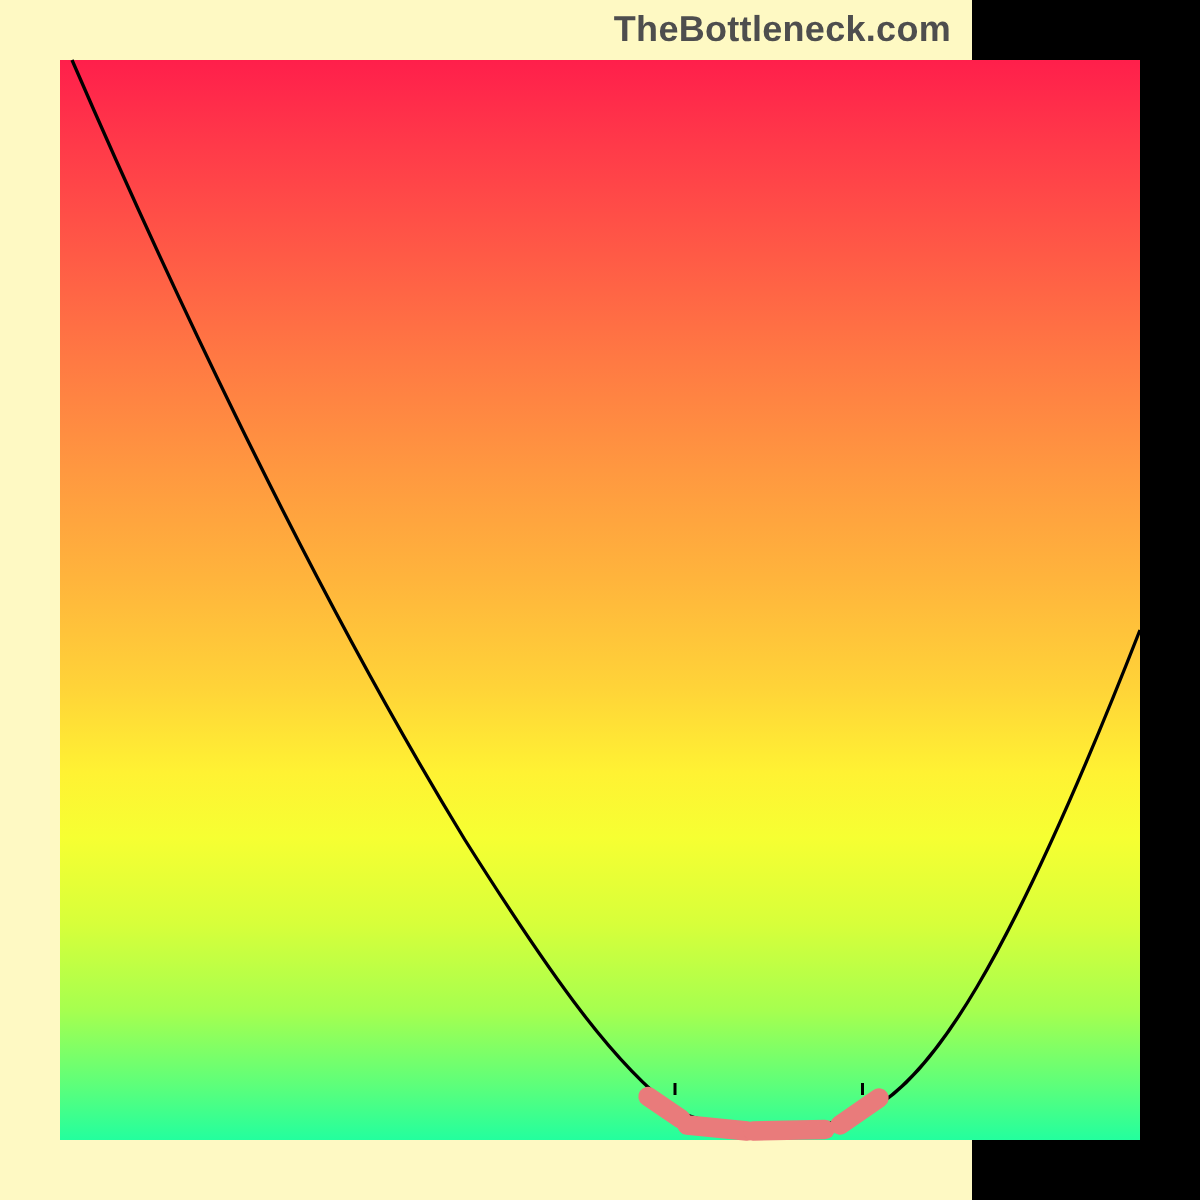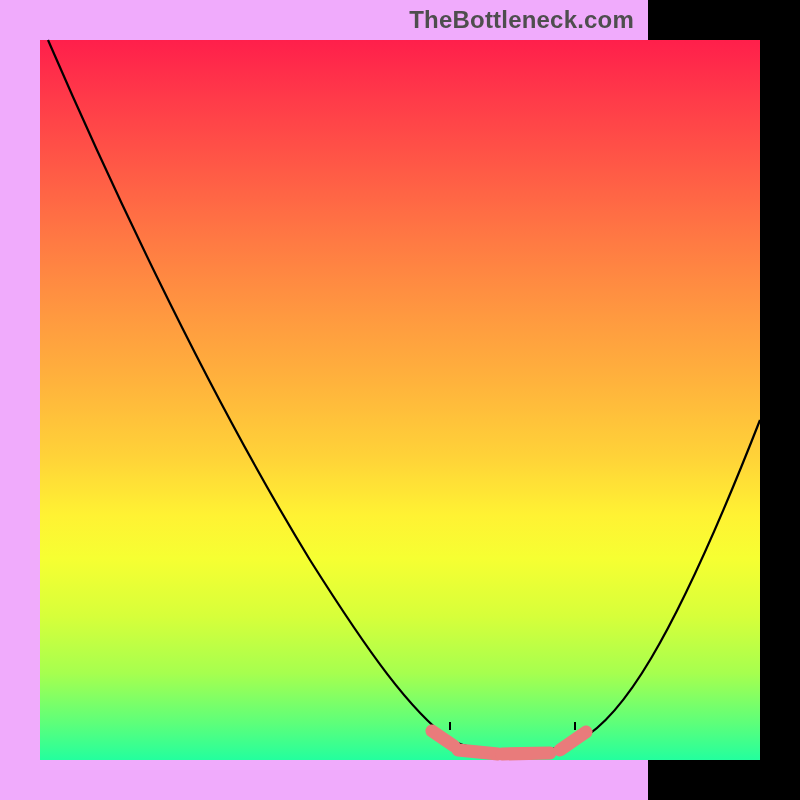--- a/index.html
+++ b/index.html
@@ -10,21 +10,21 @@
     background: #000;
     overflow: hidden;
     font-family: Arial, Helvetica, sans-serif;
   }
   .frame {
     position: absolute;
     left: 0;
     top: 0;
     width: 648px;
     height: 800px;
-    background: #f0abfc;
+    background: #fef9c3;
   }
   .watermark {
     position: absolute;
     top: 6px;
     right: 14px;
     color: #4e4e4e;
     font-size: 24px;
     font-weight: 600;
     letter-spacing: 0.2px;
   }

